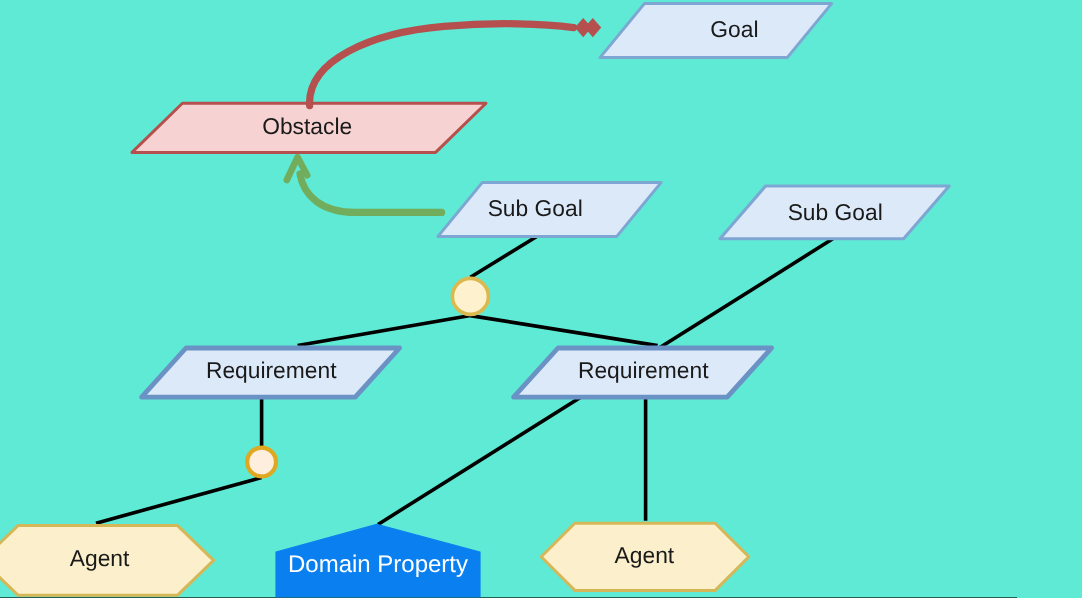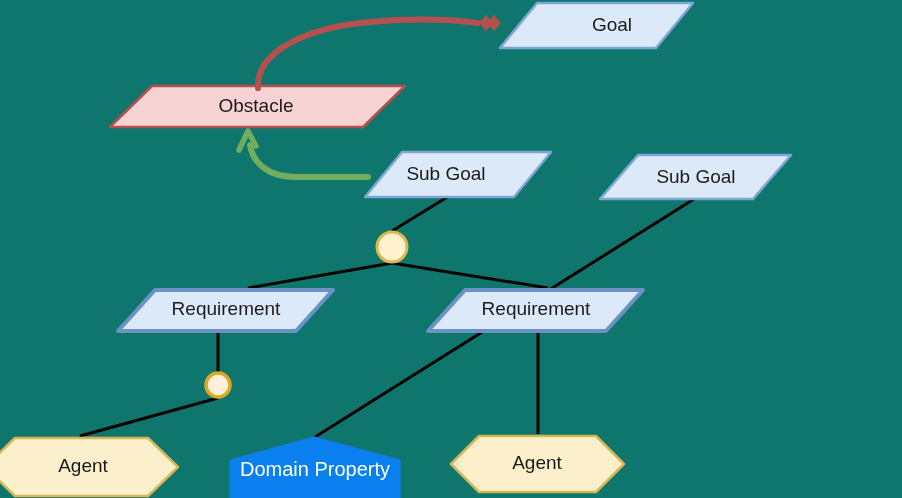--- a/index.html
+++ b/index.html
@@ -7,21 +7,21 @@
     padding: 0;
     background: #000000;
   }
   body {
     font-family: "Liberation Sans", sans-serif;
   }
   #canvas {
     position: relative;
     width: 902px;
     height: 498px;
-    background: #0f766e;
+    background: #5eead4;
     overflow: hidden;
   }
   #diagram-svg {
     position: absolute;
     top: 0;
     left: 0;
     width: 902px;
     height: 498px;
     display: block;
   }

